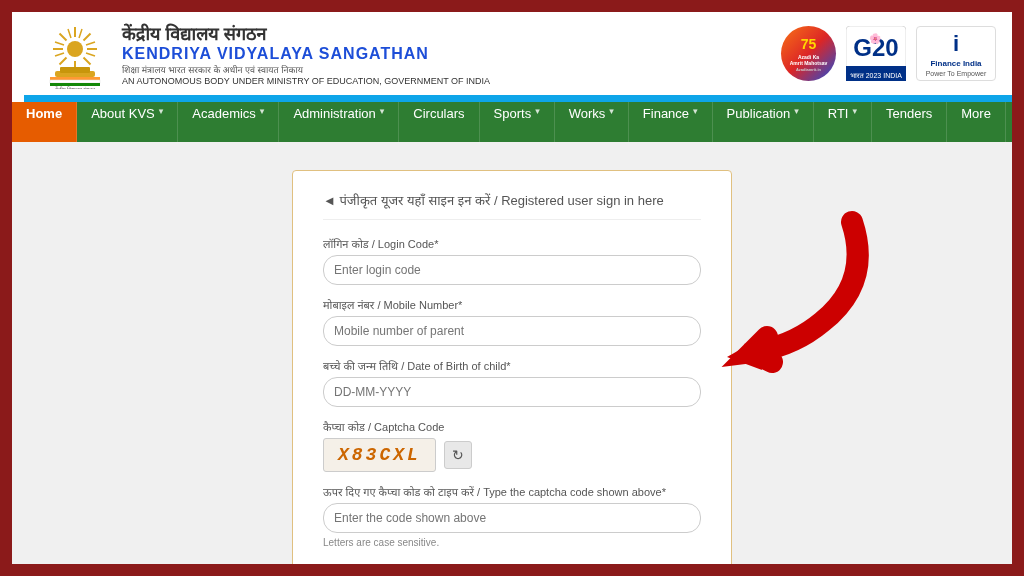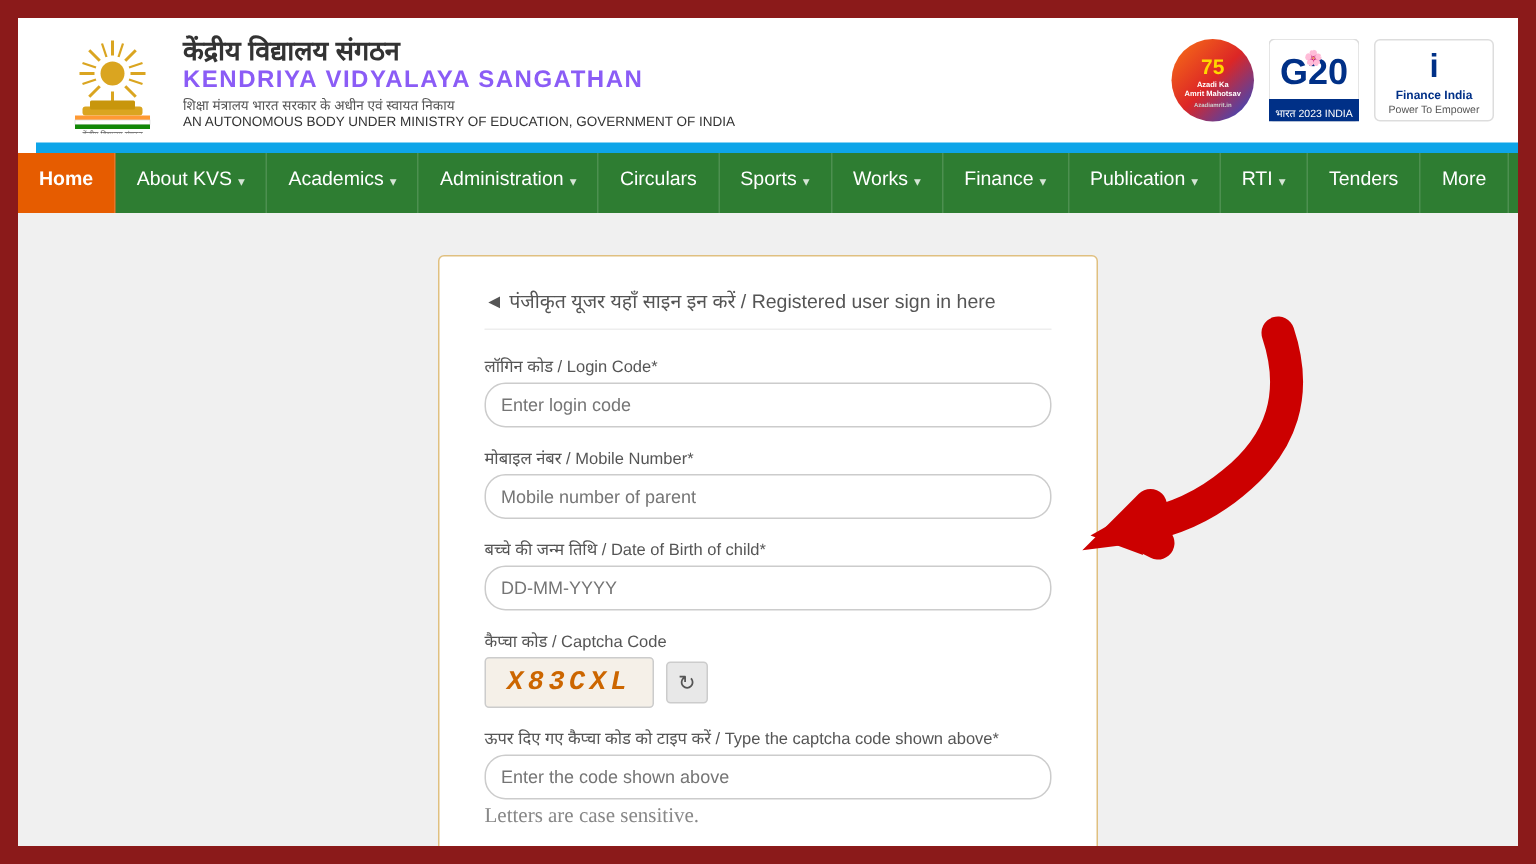--- a/index.html
+++ b/index.html
@@ -50,21 +50,21 @@
 
     .logo-text .hindi-title {
       font-size: 18px;
       color: #333;
       font-weight: bold;
     }
 
     .logo-text .eng-title {
       font-size: 16px;
       font-weight: bold;
-      color: #8b5cf6;
+      color: #1d4ed8;
       letter-spacing: 1px;
     }
 
     .logo-text .hindi-sub {
       font-size: 9px;
       color: #555;
     }
 
     .logo-text .eng-sub {
       font-size: 9px;
@@ -108,23 +108,23 @@
 
     
     .navbar {
       background: #2e7d32;
       display: flex;
       align-items: stretch;
       height: 40px;
     }
 
     .nav-item {
-      padding: 16px 14px;
-      display: flex;
-      align-items: flex-end;
+      padding: 4px 14px;
+      display: flex;
+      align-items: flex-start;
       color: white;
       font-size: 13px;
       cursor: pointer;
       white-space: nowrap;
       border-right: 1px solid rgba(255,255,255,0.15);
       gap: 4px;
     }
 
     .nav-item.home {
       background: #e65c00;
@@ -215,24 +215,23 @@
       border-radius: 3px;
       display: flex;
       align-items: center;
       justify-content: center;
       cursor: pointer;
       font-size: 14px;
       color: #555;
     }
 
     .form-note {
-      font-size: 14px;
+      font-size: 10px;
       color: #888;
       margin-top: 4px;
-      font-family: Liberation Serif, serif;
     }
 
     
     .red-arrow {
       position: absolute;
       right: 120px;
       top: 60px;
       z-index: 5;
       pointer-events: none;
     }

